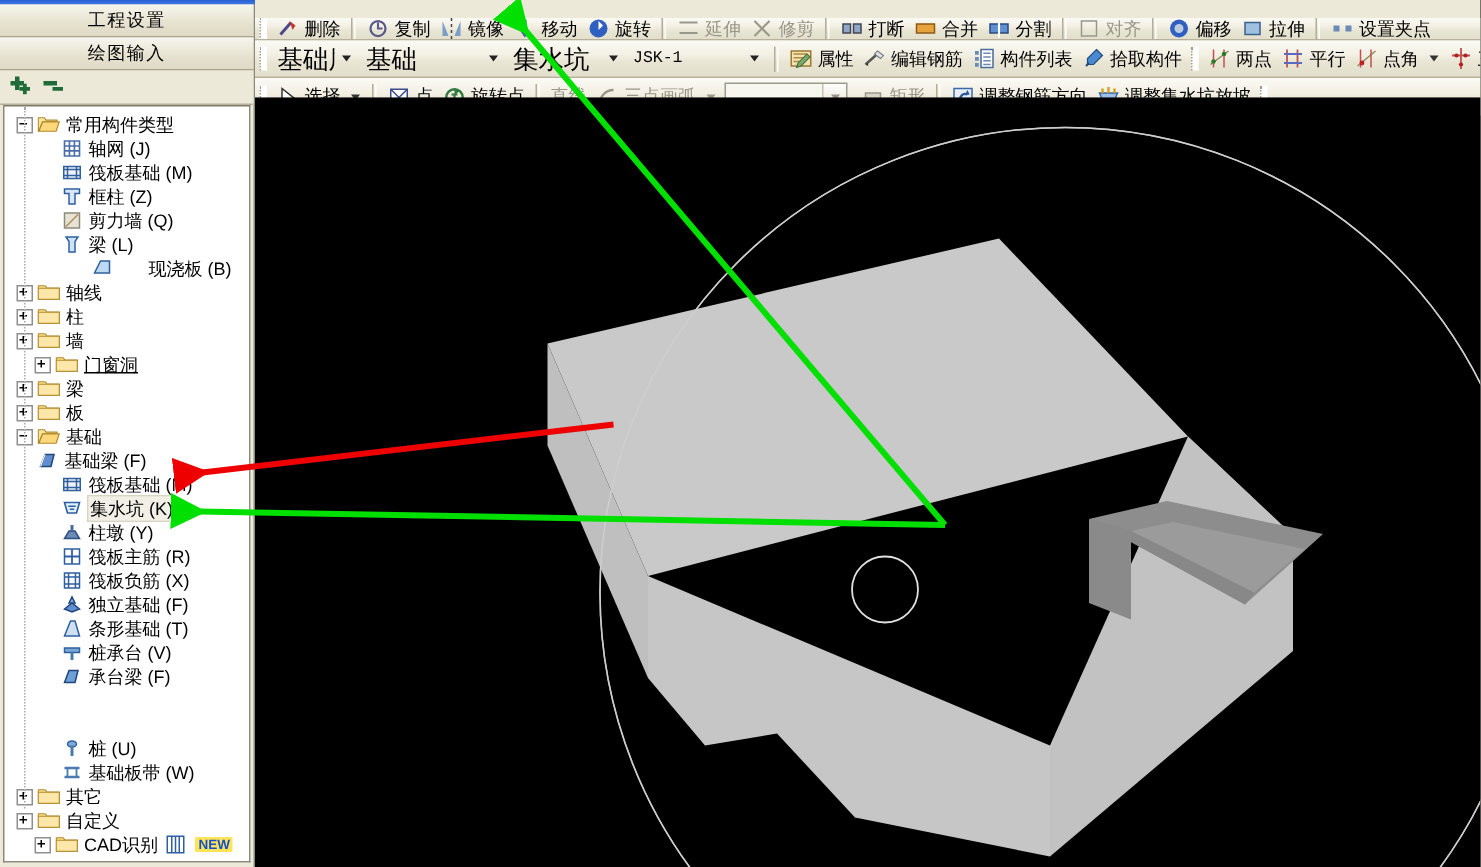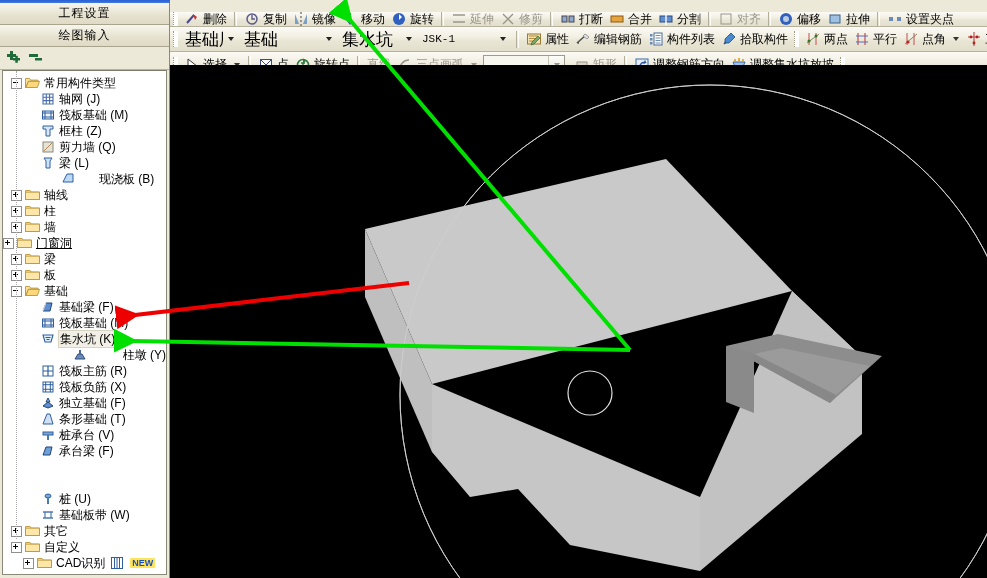--- a/index.html
+++ b/index.html
@@ -257,21 +257,21 @@
           <div class="tnode" style="padding-left: 8px;">
             <span class="expander plus"></span>
             <span class="folder">
               <svg width="15" height="12" viewBox="0 0 15 12">
                 <path d="M0.5 10.5V1.5h4.6l1.2 1.5h8.2v7.5z" fill="#fbe08a" stroke="#b08a2a" stroke-width=".8"></path>
                 <path d="M0.5 3.2h14v7.3h-14z" fill="#fde7a8" stroke="#b08a2a" stroke-width=".7"></path>
               </svg>
             </span>
             <span class="lbl">墙</span>
           </div>
-          <div class="tnode" style="padding-left: 0; text-decoration: underline;">
+          <div class="tnode" style="padding-left: 20px; text-decoration: underline;">
             <span class="expander plus"></span>
             <span class="folder">
               <svg width="15" height="12" viewBox="0 0 15 12">
                 <path d="M0.5 10.5V1.5h4.6l1.2 1.5h8.2v7.5z" fill="#fbe08a" stroke="#b08a2a" stroke-width=".8"></path>
                 <path d="M0.5 3.2h14v7.3h-14z" fill="#fde7a8" stroke="#b08a2a" stroke-width=".7"></path>
               </svg>
             </span>
             <span class="lbl">门窗洞</span>
           </div>
           <div class="tnode" style="padding-left: 8px;">
@@ -297,21 +297,21 @@
           <div class="tnode" style="padding-left: 8px;">
             <span class="expander"></span>
             <span class="folder">
               <svg width="15" height="12" viewBox="0 0 15 12">
                 <path d="M0.5 10.5V1.5h4l1.2 1.6H13v1.2H3.4L0.9 10.5z" fill="#fbe3a0" stroke="#b08a2a" stroke-width=".8"></path>
                 <path d="M3.4 4.3H14.5L12.4 10.5H0.9z" fill="#fdd77a" stroke="#b08a2a" stroke-width=".8"></path>
               </svg>
             </span>
             <span class="lbl">基础</span>
           </div>
-          <div class="tnode" style="padding-left: 26px;">
+          <div class="tnode" style="padding-left: 10px;">
             <span class="expander none"></span>
             <span class="leafico"><svg width="14" height="14" viewBox="0 0 14 14">
                 <path d="M2 11 L5 3 L11 3 L9 11z" fill="#5f8fd0" stroke="#20457a"></path>
                 <path d="M5 3 L2 11" stroke="#fff" stroke-width=".8"></path>
               </svg></span>
             <span class="lbl">基础梁 (F)</span>
           </div>
           <div class="tnode" style="padding-left: 26px;">
             <span class="expander none"></span>
             <span class="leafico"><svg width="14" height="14" viewBox="0 0 14 14">
@@ -322,21 +322,21 @@
             <span class="lbl">筏板基础 (M)</span>
           </div>
           <div class="tnode" style="padding-left: 26px;">
             <span class="expander none"></span>
             <span class="leafico"><svg width="14" height="14" viewBox="0 0 14 14">
                 <path d="M2 3 h10 l-2 7 h-6z" fill="#dff0ff" stroke="#2f5f9f" stroke-width="1.1"></path>
                 <path d="M4.5 5.5h5M5.5 7.5h3" stroke="#2f5f9f"></path>
               </svg></span>
             <span class="lbl sel">集水坑 (K)</span>
           </div>
-          <div class="tnode" style="padding-left: 26px; justify-content: space-between;">
+          <div class="tnode" style="padding-left: 26px;">
             <span class="expander none"></span>
             <span class="leafico"><svg width="14" height="14" viewBox="0 0 14 14">
                 <path d="M2 11 h10 L9 6 H5z" fill="#6a8ab8" stroke="#2f4f7f"></path>
                 <rect x="6" y="2" width="2" height="4" fill="#4a6a9a"></rect>
               </svg></span>
             <span class="lbl">柱墩 (Y)</span>
           </div>
           <div class="tnode" style="padding-left: 26px;">
             <span class="expander none"></span>
             <span class="leafico"><svg width="14" height="14" viewBox="0 0 14 14">

